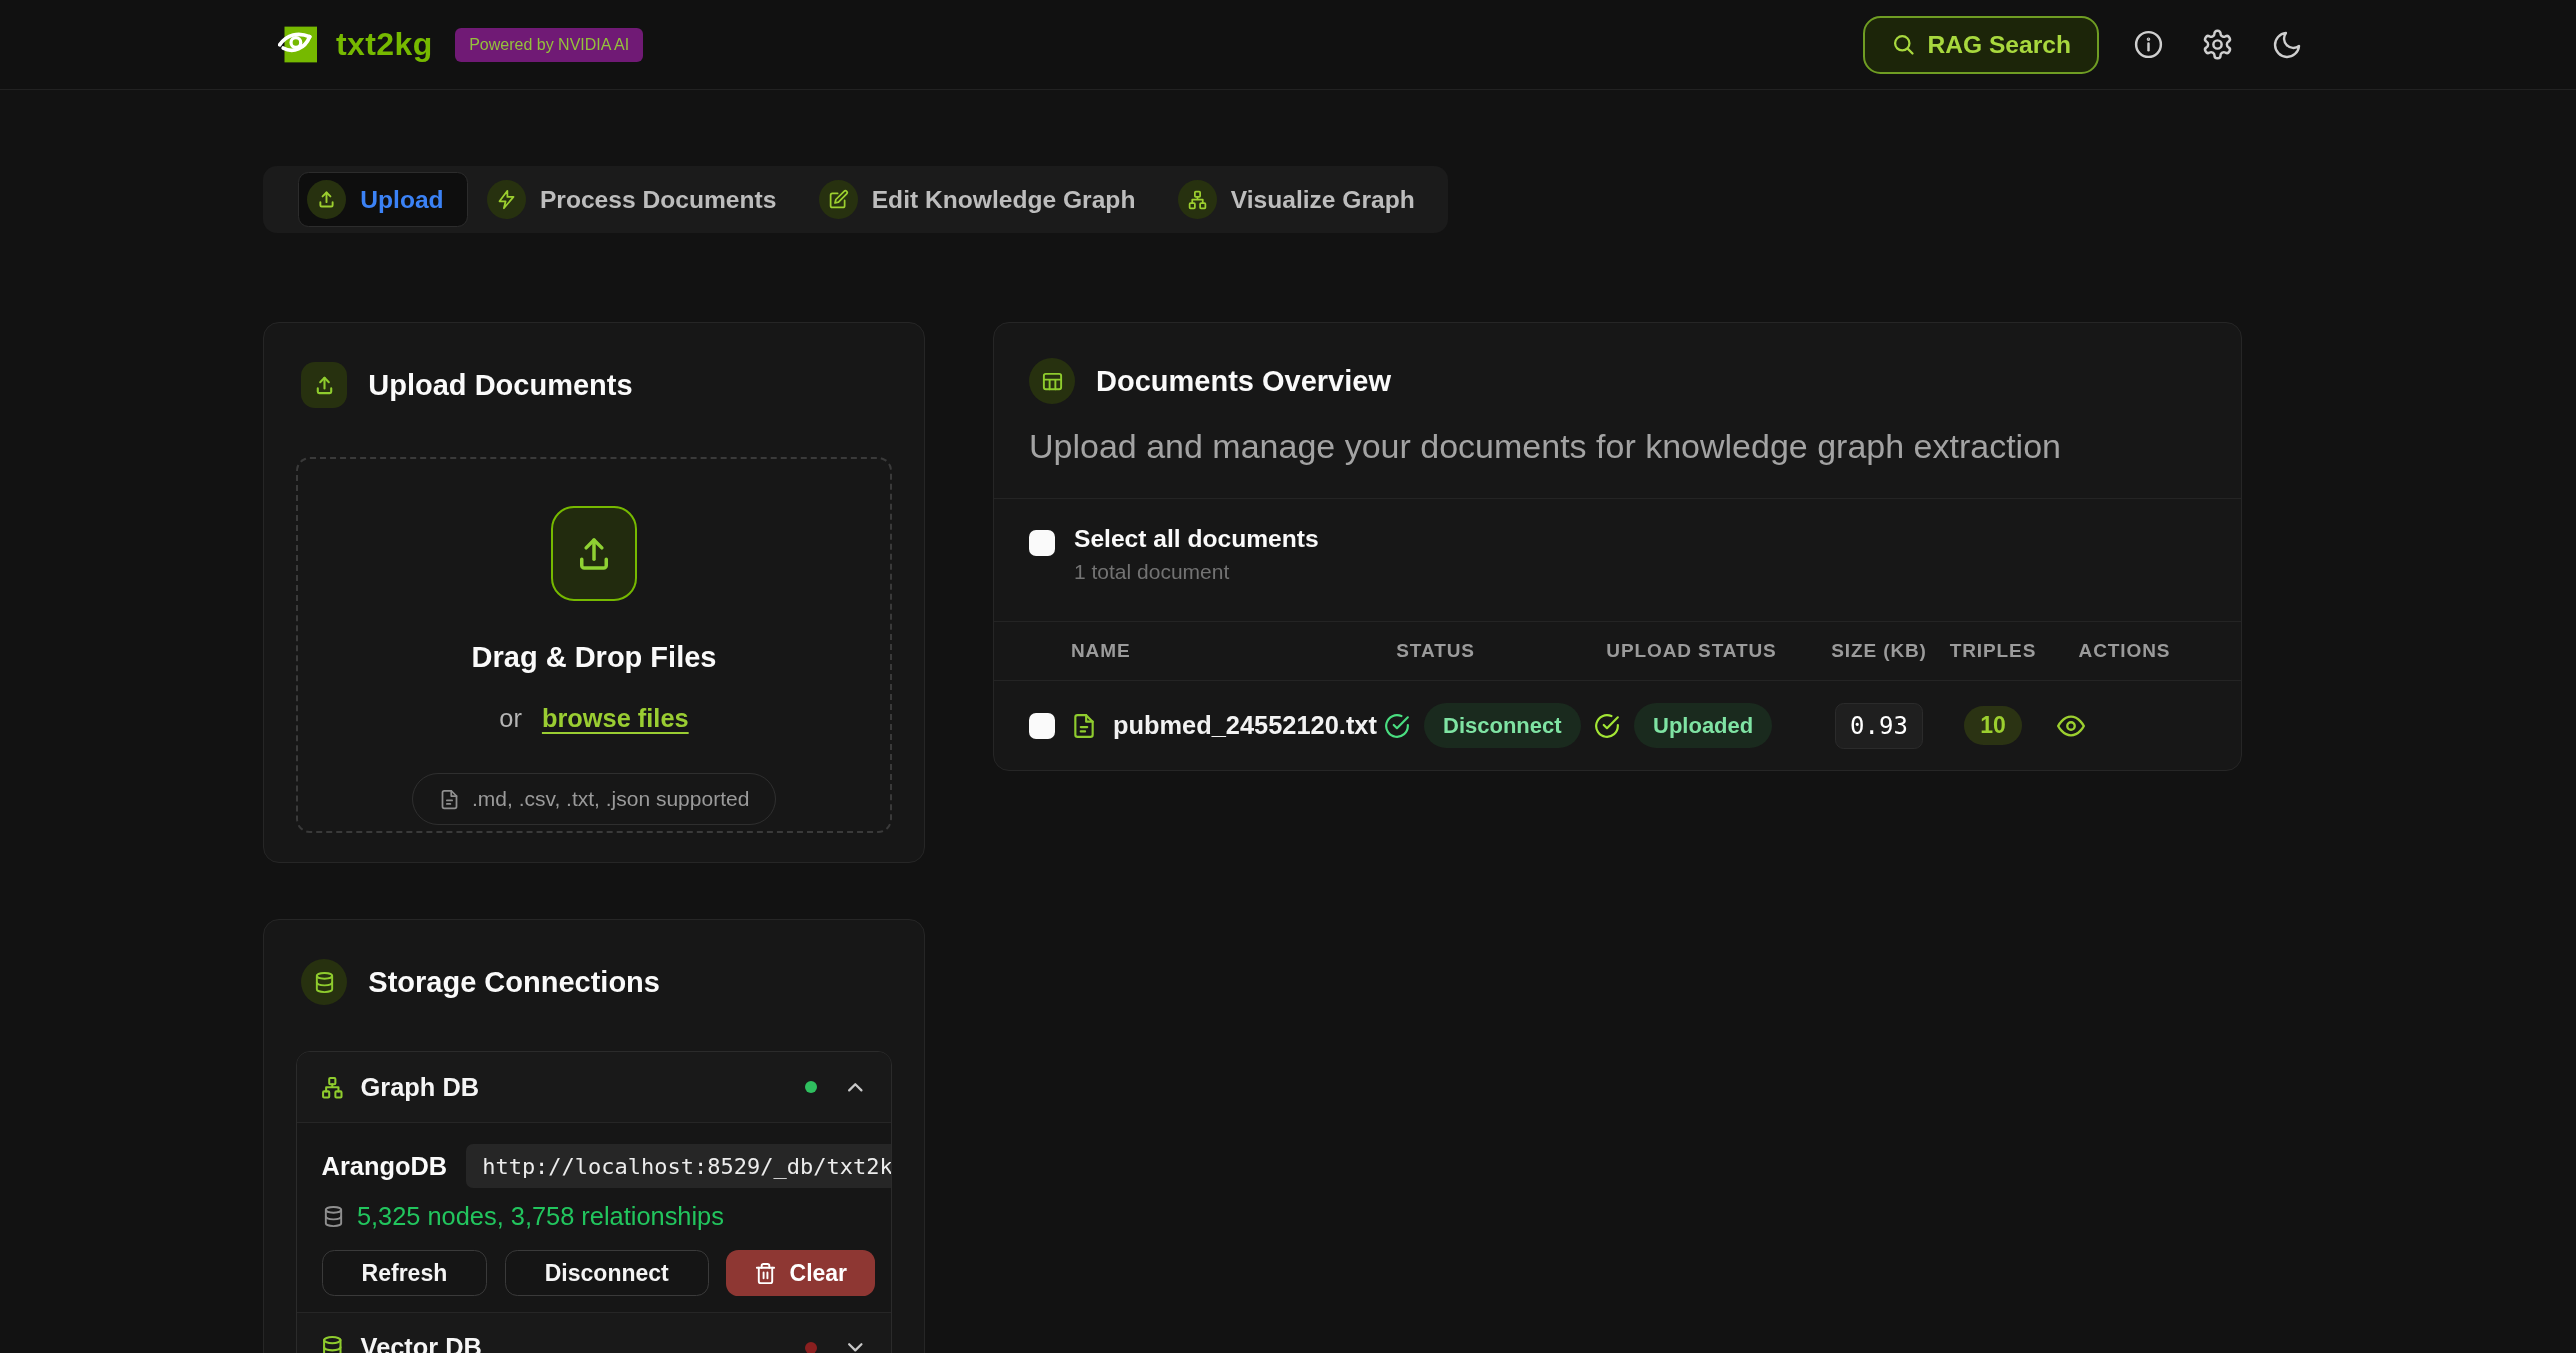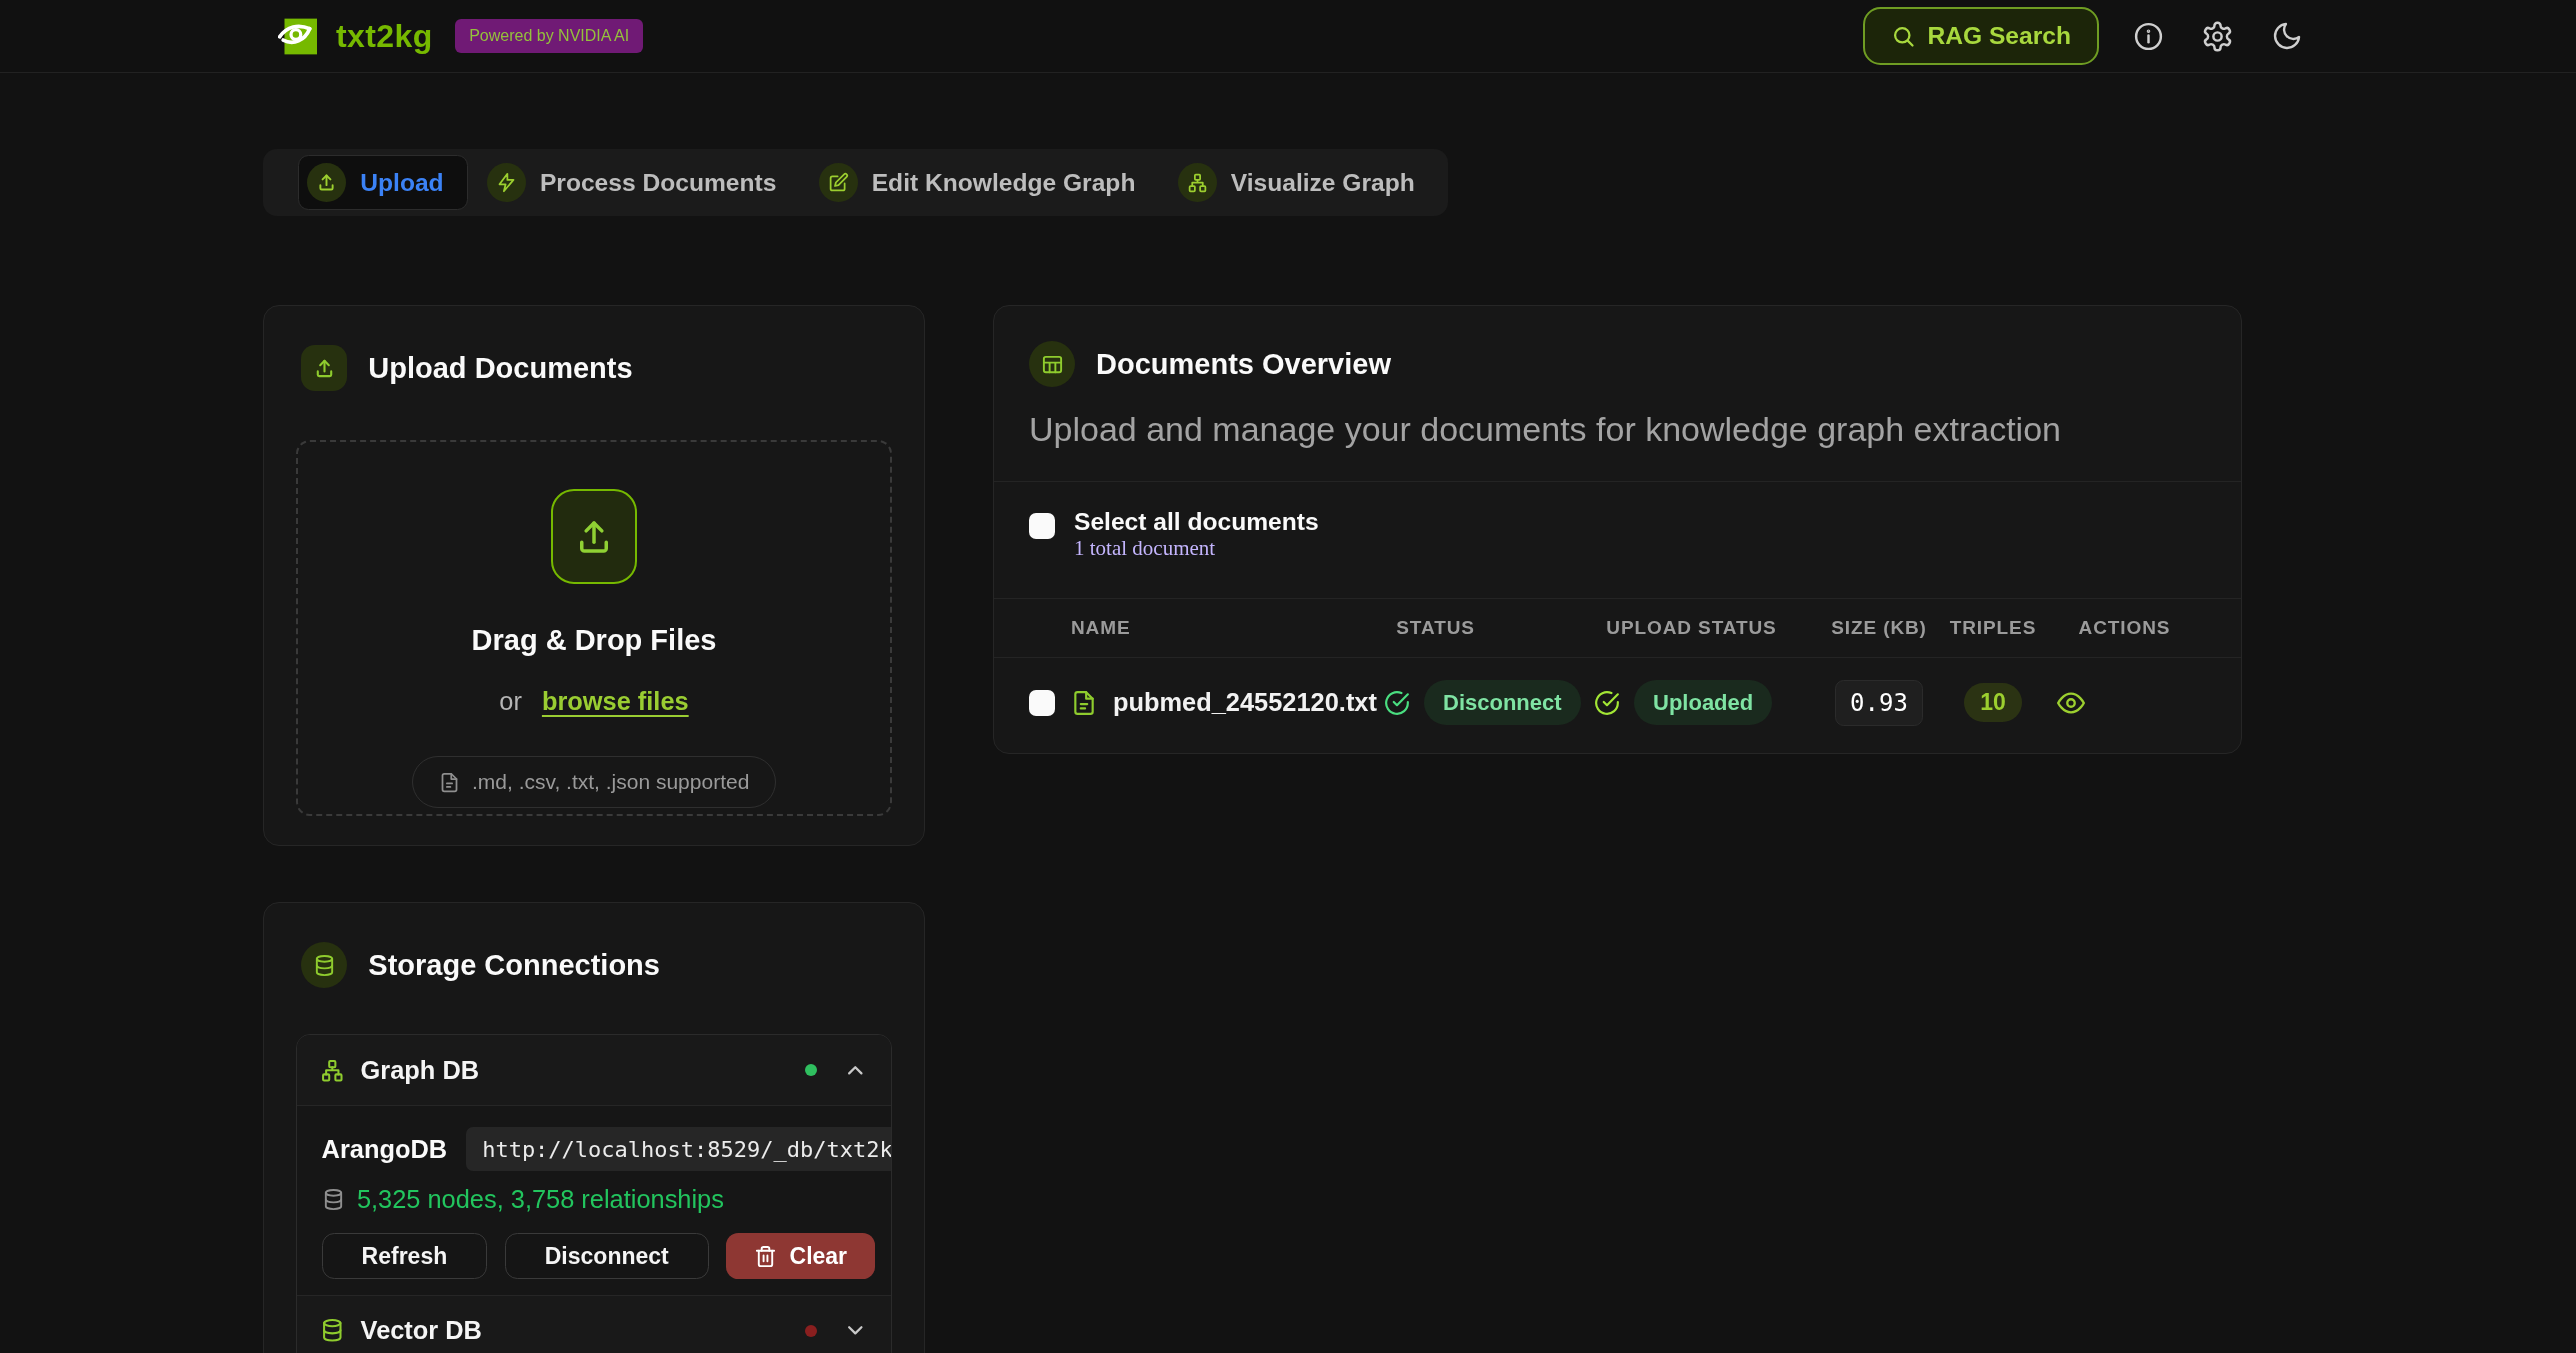--- a/index.html
+++ b/index.html
@@ -8,21 +8,21 @@
     background:#121212;
     color:#f0f0f0;
     font-family:"Liberation Sans", sans-serif;
     overflow:hidden;
     position:relative;
   }
   svg { display:block; }
 
   
   .header {
-    height:73px;
+    height:90px;
     display:flex; align-items:center; justify-content:space-between;
     padding:0 270px 0 278px;
     border-bottom:1.8px solid #222222;
     background:#111111;
   }
   .h-left { display:flex; align-items:center; gap:19px; }
   .logo-box { width:39px; height:39px; }
   .brand { font-size:32px; font-weight:bold; color:#76b900; letter-spacing:0.4px; }
   .brand-badge {
     background:#701a75; color:#94c13c; font-size:16px;
@@ -103,21 +103,21 @@
   .docs-card { height:449px; overflow:hidden; }
   .docs-head { padding:35px 35px 0 35px; }
   .docs-subtitle { margin-top:23px; font-size:34px; color:#a3a3a3; }
   .docs-divider { margin-top:32px; border-top:1.8px solid #242424; }
   .select-row { padding:26px 35px 0 35px; display:flex; gap:19px; align-items:flex-start; }
   .checkbox {
     width:26px; height:26px; border-radius:7px; background:#fafafa; flex:none;
     margin-top:5.3px; cursor:pointer;
   }
   .select-label { font-size:24.6px; font-weight:bold; color:#fafafa; }
-  .select-sub { font-size:21px; color:#c4b5fd;font-family:Liberation Serif, serif; }
+  .select-sub { margin-top:7px; font-size:21px; color:#737373; }
 
   .tbl { margin-top:37px; }
   .tbl-header, .tbl-row {
     display:grid;
     grid-template-columns:355px 210px 219px 132px 96px 167px;
     align-items:center;
     padding:0 35px;
   }
   .tbl-header {
     height:60px;

